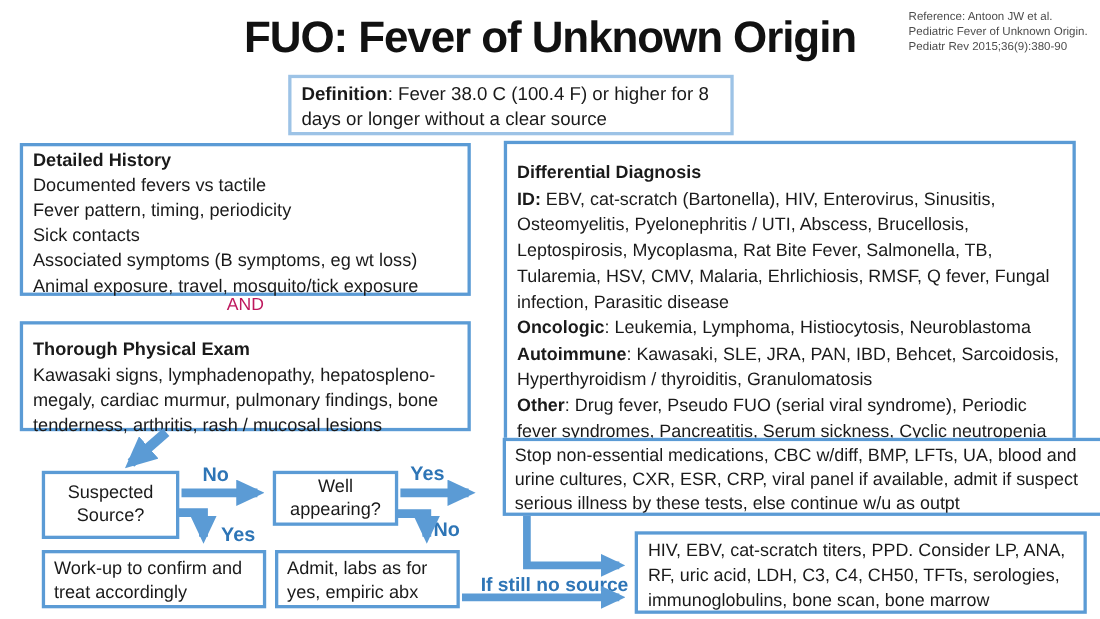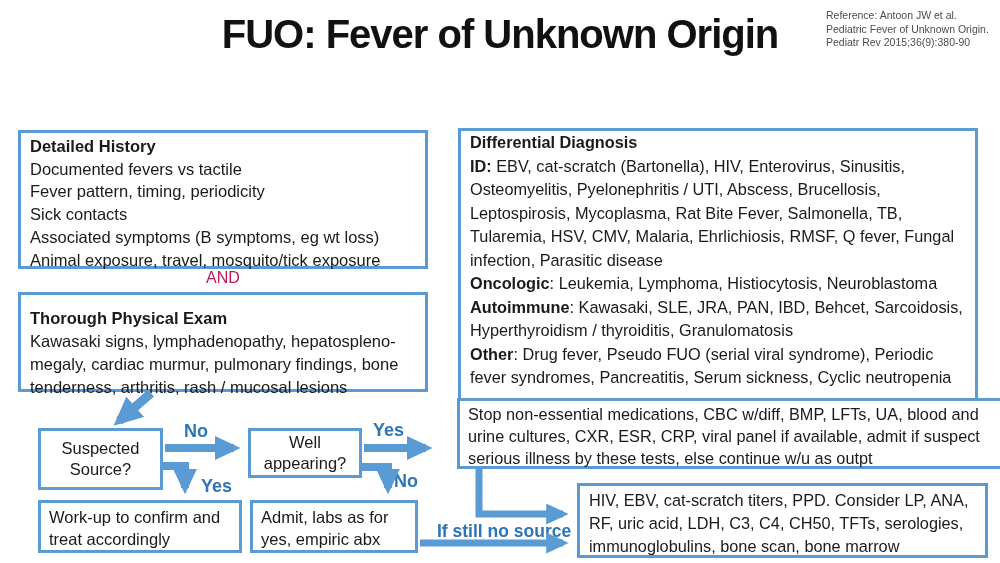--- a/index.html
+++ b/index.html
@@ -9,21 +9,21 @@
          font-size:40px;font-weight:bold;letter-spacing:-1px;color:#111;}
   .reference{position:absolute;right:6px;top:9px;width:168px;font-size:10.5px;
              line-height:1.3;color:#4d4d4d;text-align:left;}
   .box{position:absolute;border:3px solid #5B9BD5;background:#fff;box-sizing:border-box;}
   .definition{left:262px;top:68px;width:405px;height:55px;border-color:#9DC3E6;
               padding:3px 9px;font-size:17px;line-height:23px;}
   .history{left:18px;top:130px;width:410px;height:139px;padding:2px 9px;
            font-size:16.5px;line-height:22.7px;}
   .exam{left:18px;top:292px;width:410px;height:100px;padding:12px 9px;
         font-size:16.5px;line-height:23px;}
-  .differential{left:458px;top:128px;width:520px;height:328px;padding:0 9px;
+  .differential{left:458px;top:128px;width:520px;height:328px;padding:15px 9px;
                 font-size:16.3px;line-height:23.5px;}
   .and{position:absolute;left:18px;top:269px;width:410px;text-align:center;
        font-size:16px;color:#be185d;}
   .b{font-weight:bold;}
   .qbox{display:flex;align-items:center;justify-content:center;text-align:center;
         font-size:16.5px;line-height:21px;}
   .suspected{left:38px;top:428px;width:125px;height:62px;}
   .well{left:248px;top:428px;width:114px;height:50px;}
   .workup{left:38px;top:500px;width:204px;height:53px;padding:3px 8px;
           font-size:16.5px;line-height:22px;}
@@ -42,20 +42,21 @@
 <div class="slide">
 
   <div class="title">FUO: Fever of Unknown Origin</div>
 
   <div class="reference">
     <div>Reference: Antoon JW et al.</div>
     <div>Pediatric Fever of Unknown Origin.</div>
     <div>Pediatr Rev 2015;36(9):380-90</div>
   </div>
 
+  <div class="box definition"><span class="b">Definition</span><span>: Fever 38.0 C (100.4 F) or higher for 8 days or longer without a clear source</span></div>
 
   <div class="box history">
     <div class="b">Detailed History</div>
     <div>Documented fevers vs tactile</div>
     <div>Fever pattern, timing, periodicity</div>
     <div>Sick contacts</div>
     <div>Associated symptoms (B symptoms, eg wt loss)</div>
     <div>Animal exposure, travel, mosquito/tick exposure</div>
   </div>
 

